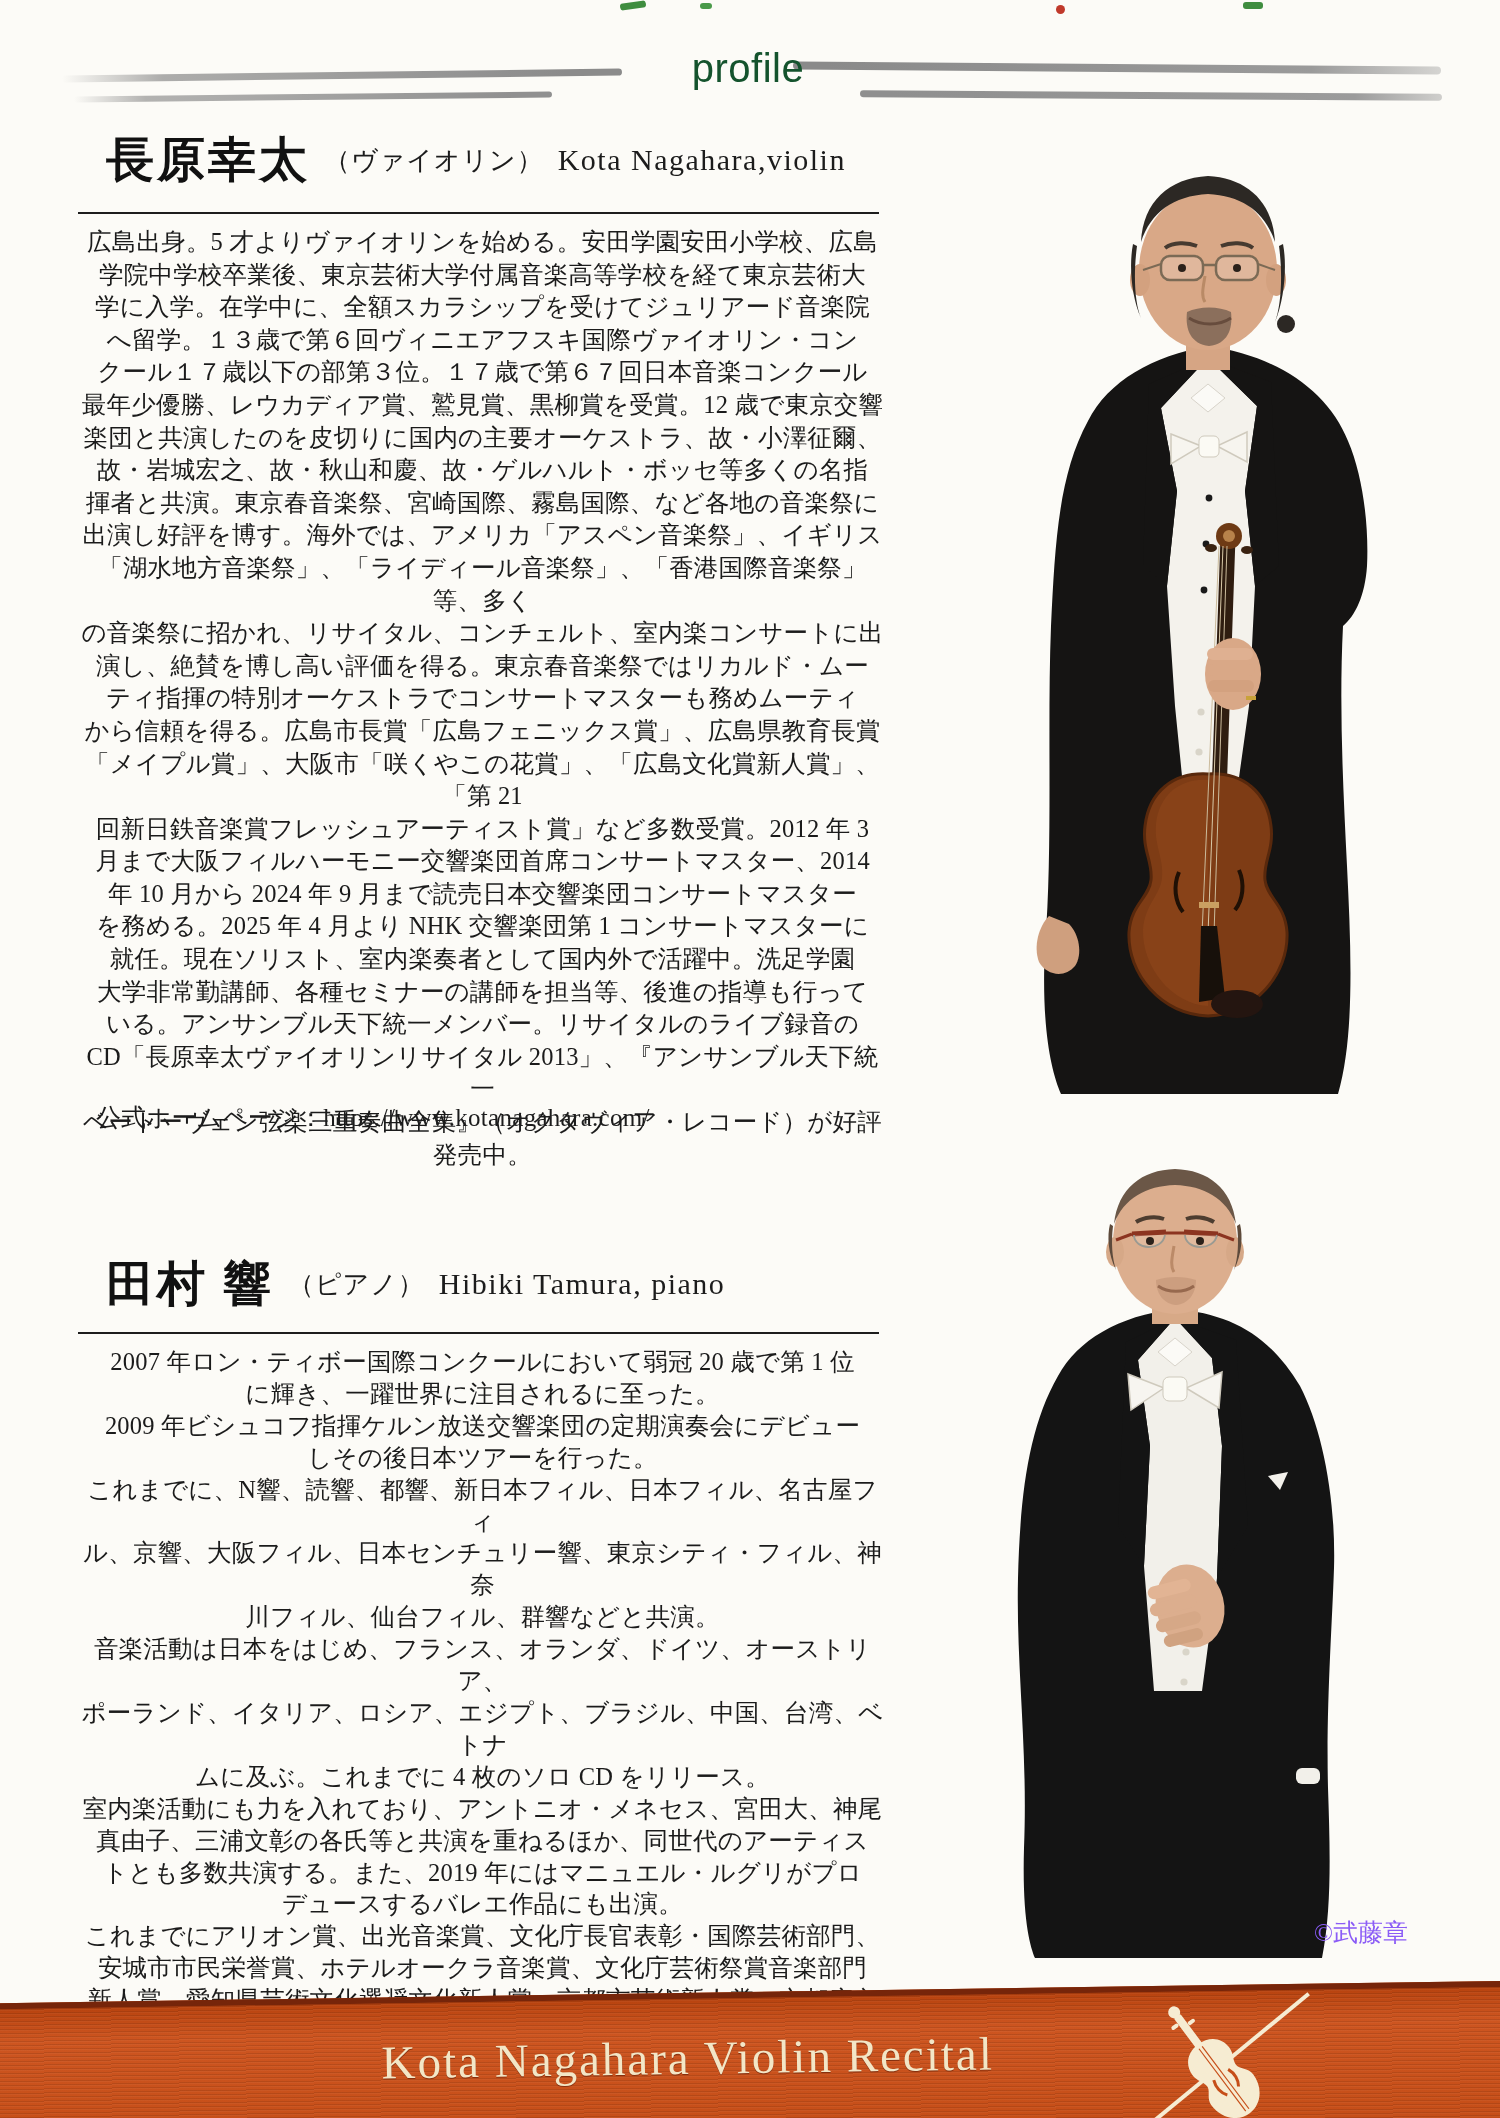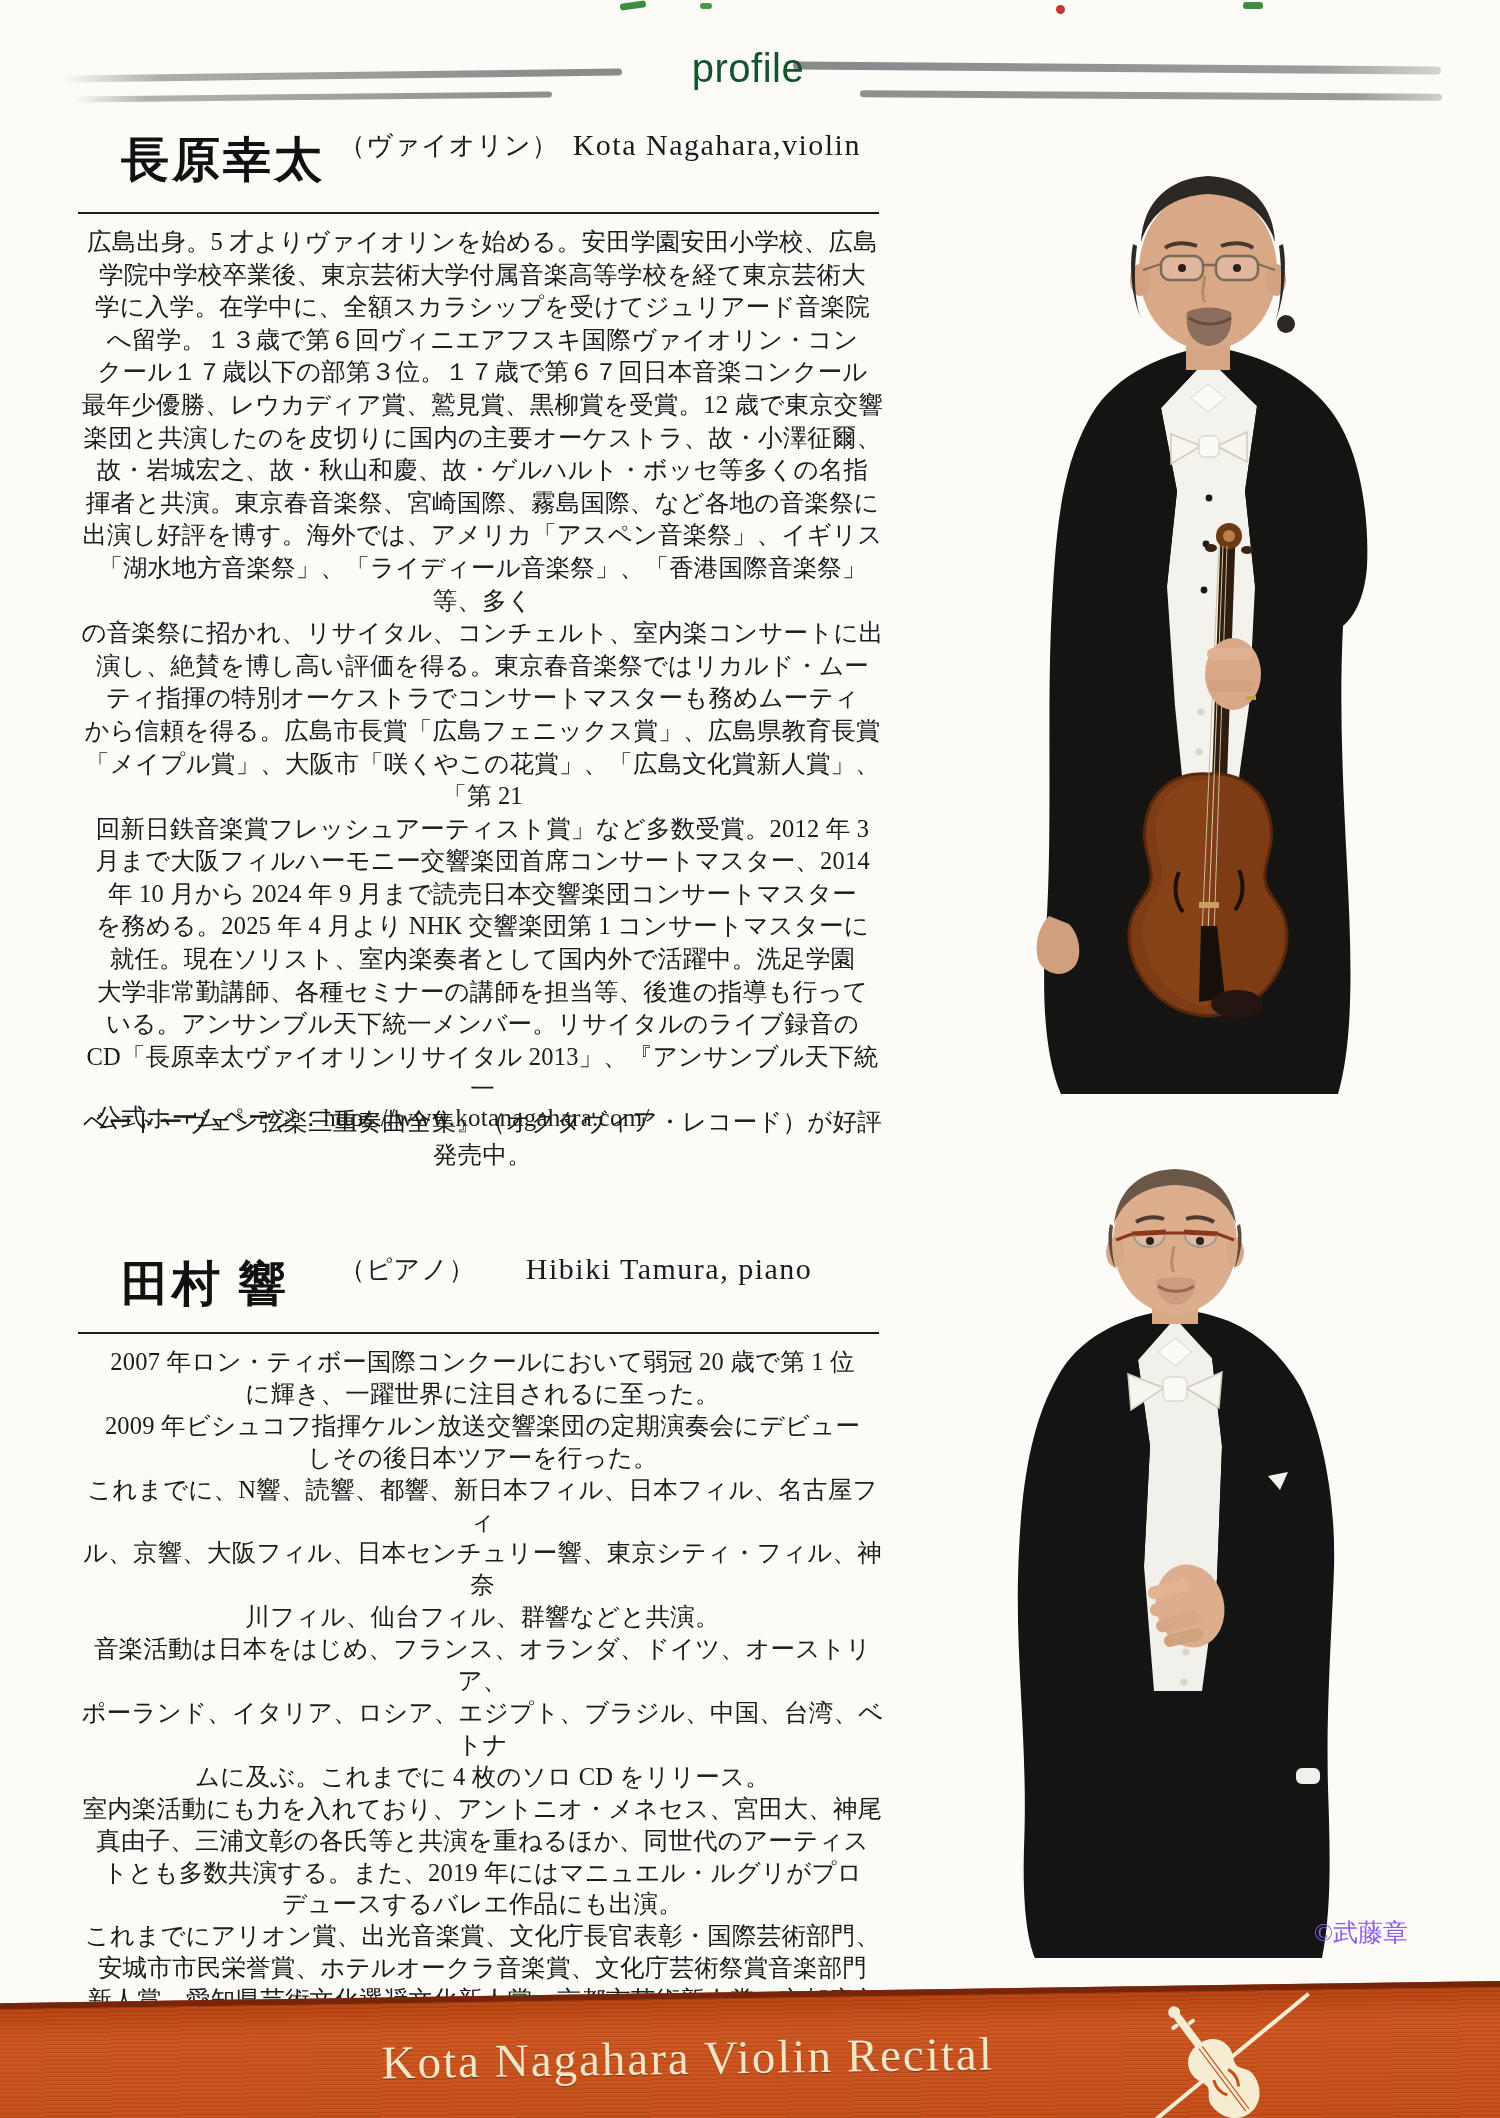--- a/index.html
+++ b/index.html
@@ -21,23 +21,23 @@
   #profile-word{
     position:absolute;left:648px;top:46px;width:200px;text-align:center;
     font-family:Liberation Sans, sans-serif;font-size:40px;color:#14532d;letter-spacing:.5px;
   }
   .artifact{position:absolute;border-radius:3px;}
   #af1{left:620px;top:2px;width:26px;height:7px;background:#3f8d3f;transform:rotate(-8deg);}
   #af2{left:700px;top:3px;width:12px;height:6px;background:#4a9a4a;}
   #af3{left:1056px;top:5px;width:9px;height:9px;background:#c0392b;border-radius:50%;}
   #af4{left:1243px;top:2px;width:20px;height:7px;background:#3f8d3f;}
   
-  .title-row{position:absolute;left:121px;display:flex;align-items:flex-start;white-space:nowrap;}
+  .title-row{position:absolute;left:106px;display:flex;align-items:center;white-space:nowrap;}
   #title1{top:128px;}
-  #title2{top:1252px;gap:36px;}
+  #title2{top:1252px;}
   .name-ja{font-size:48px;font-weight:bold;letter-spacing:3px;color:#111;}
   .name-note{font-size:26px;margin-left:14px;letter-spacing:1px;}
   .name-en{font-size:30px;margin-left:14px;letter-spacing:1.5px;}
   .rule{position:absolute;left:78px;width:801px;height:2px;background:#1d1d1d;}
   #rule1{top:212px;}
   #rule2{top:1332px;}
   
   .bio{position:absolute;left:80px;width:805px;font-size:24.5px;white-space:pre-line;
        line-height:32.6px;letter-spacing:.2px;color:#1b1b1b;text-align:center;}
   #bio1{top:226px;}

